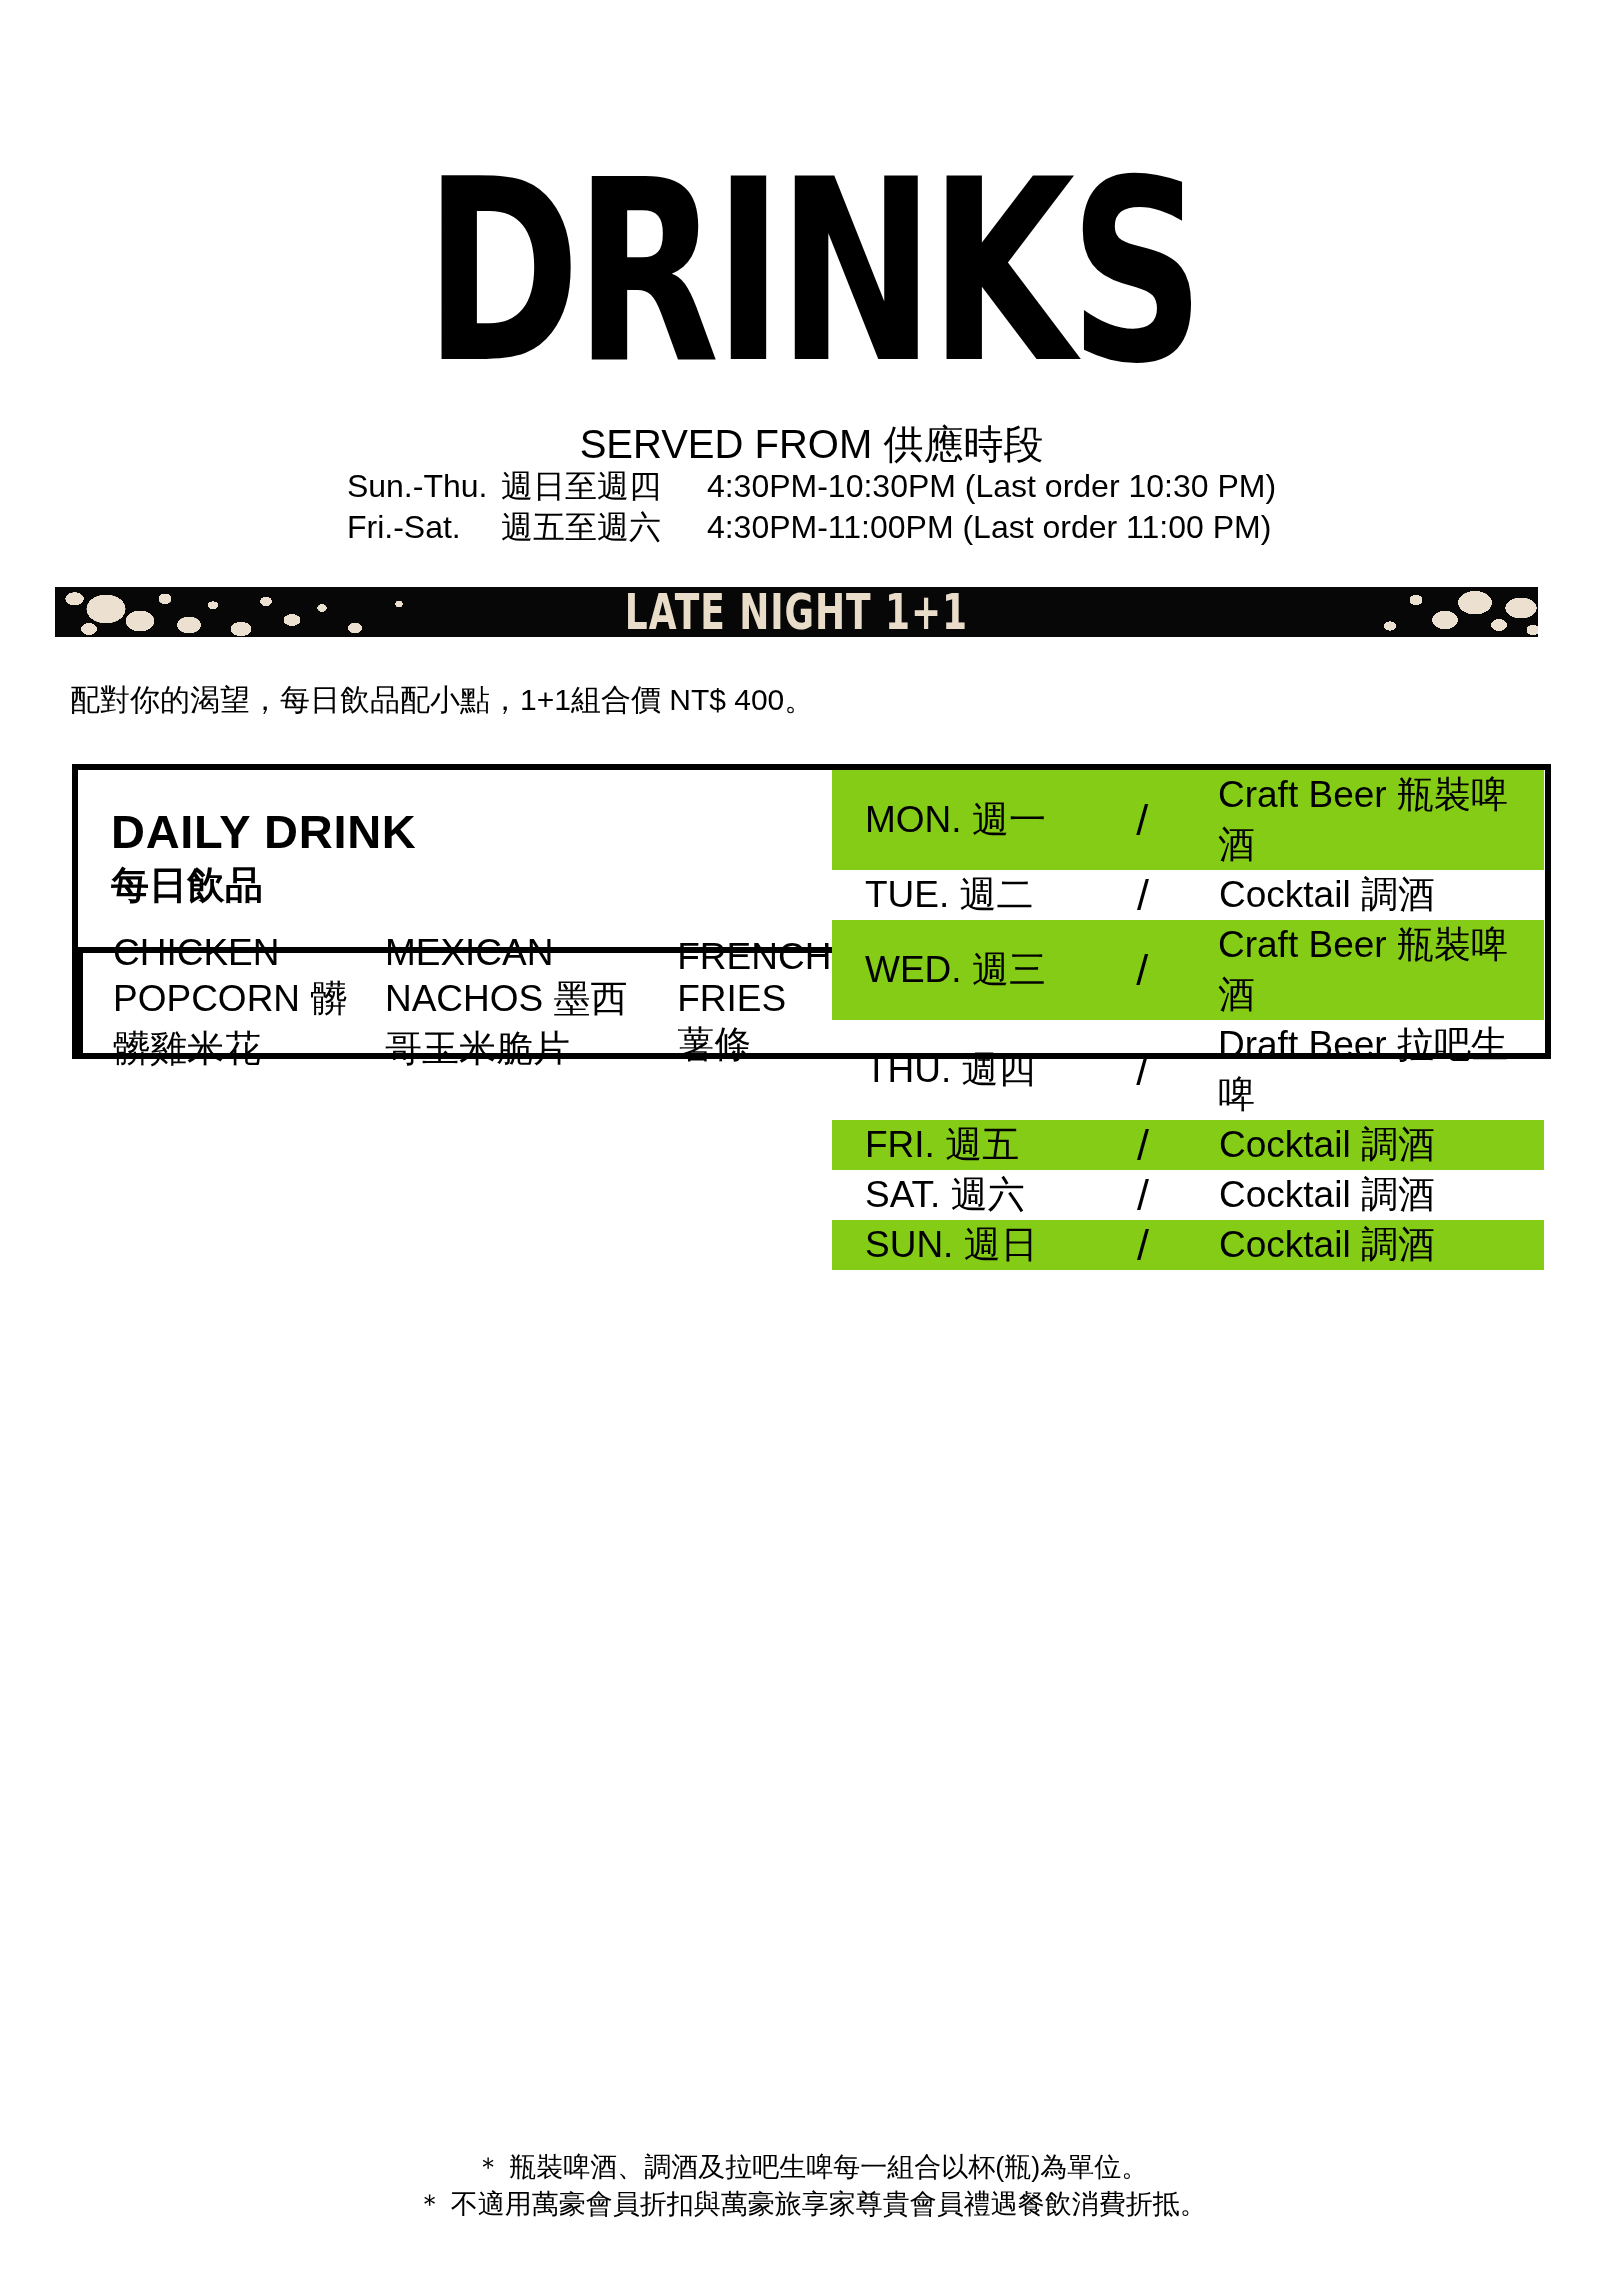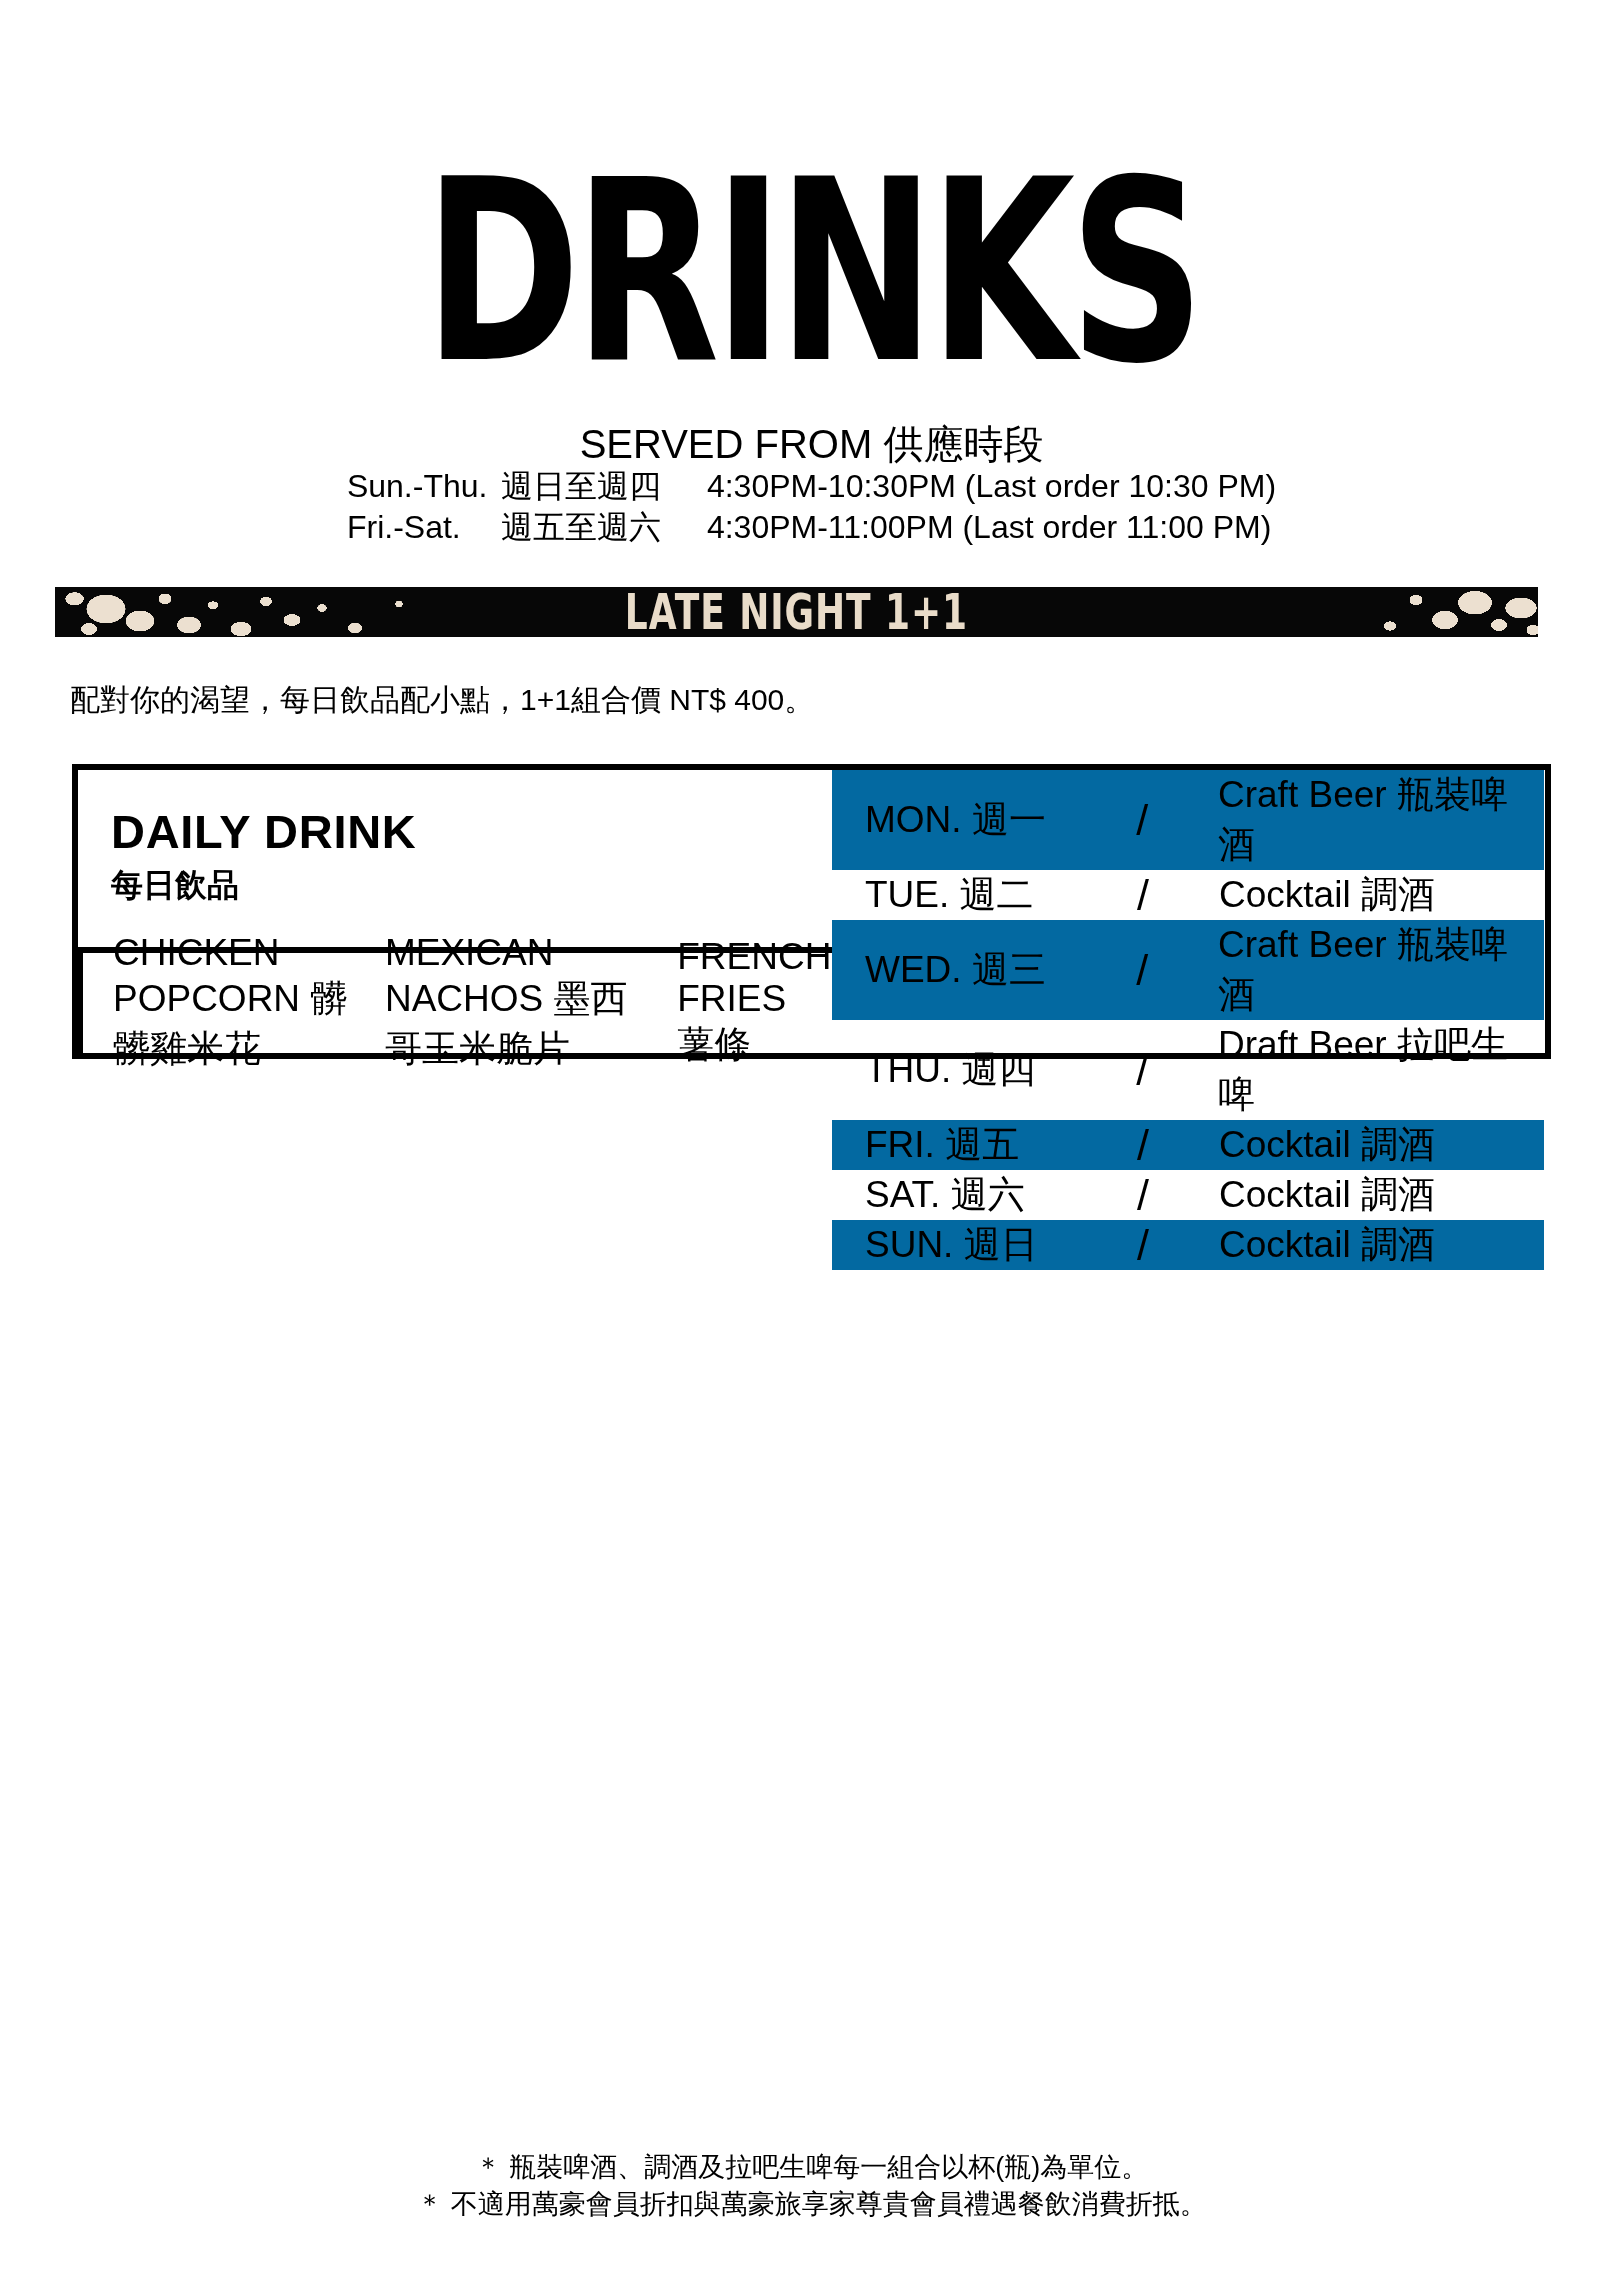--- a/index.html
+++ b/index.html
@@ -77,27 +77,27 @@
   .menu-table{
     position:absolute;left:72px;top:764px;width:1479px;
     border:6.5px solid #000;box-sizing:border-box;
     display:grid;grid-template-columns:754px 712px;grid-template-rows:183px auto;
     background:#fff;
   }
   .cell{box-sizing:border-box;}
   .cell-header-left{border-bottom:6.5px solid #000;padding:34px 15px 0 33px;}
   .cell-header-right{border-bottom:6.5px solid #000;border-left:5.2px solid #000;padding:34px 0 0 33px;}
   .hdr-en{font-weight:bold;font-size:47px;line-height:55px;letter-spacing:0.7px;}
-  .hdr-zh{font-weight:bold;font-size:32px;line-height:47px;margin-top:2.6px;}
+  .hdr-zh{font-weight:bold;font-size:38px;line-height:47px;margin-top:2.6px;}
   .cell-rows{display:flex;flex-direction:column;}
   .day-row{
     height:100px;display:flex;align-items:center;
     padding-left:33px;box-sizing:border-box;font-size:37px;
   }
-  .day-row.highlight{background:#0369a1;}
+  .day-row.highlight{background:#84cc16;}
   .day{width:272px;}
   .slash{width:82px;font-size:43px;font-weight:normal;}
   .cell-snacks{border-left:5.2px solid #000;display:flex;flex-direction:row;}
   .snack-item{height:100px;display:flex;align-items:center;padding-left:30px;font-size:37px;box-sizing:border-box;}
 
   
   .footnotes{position:absolute;top:2149px;left:0;width:1623px;text-align:center;font-size:27px;line-height:37px;}
 </style>
 </head>
 <body>

